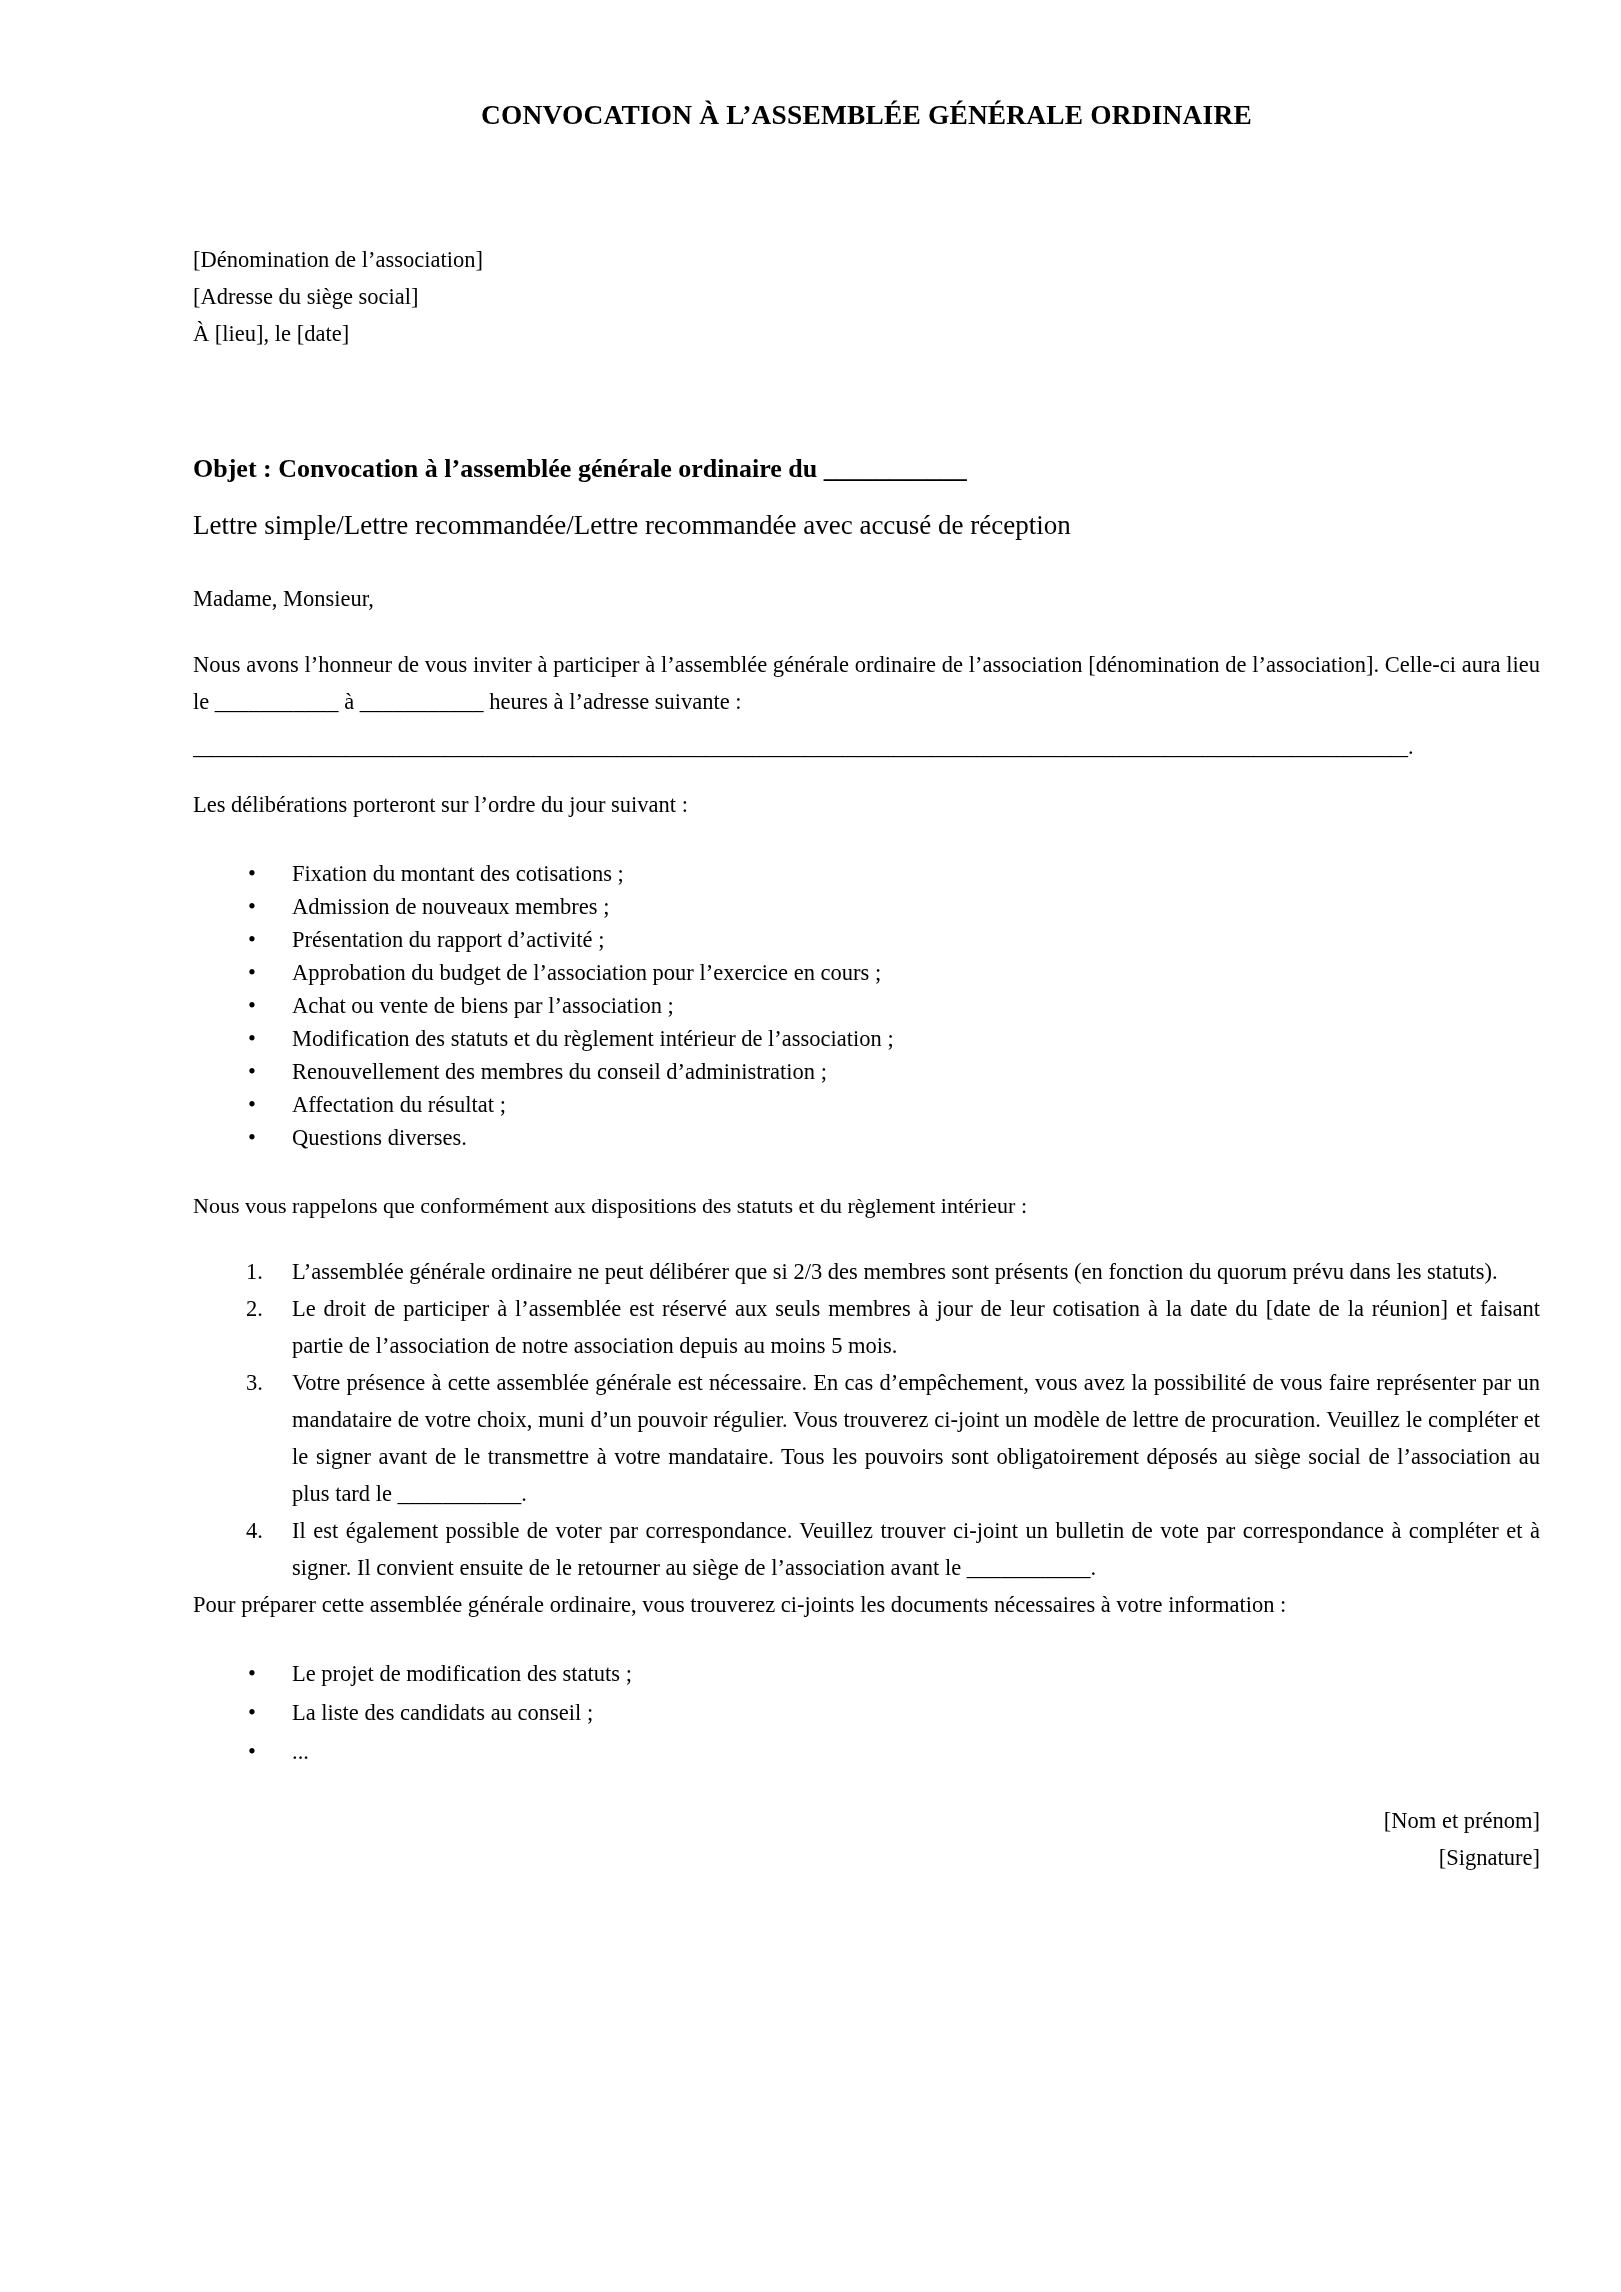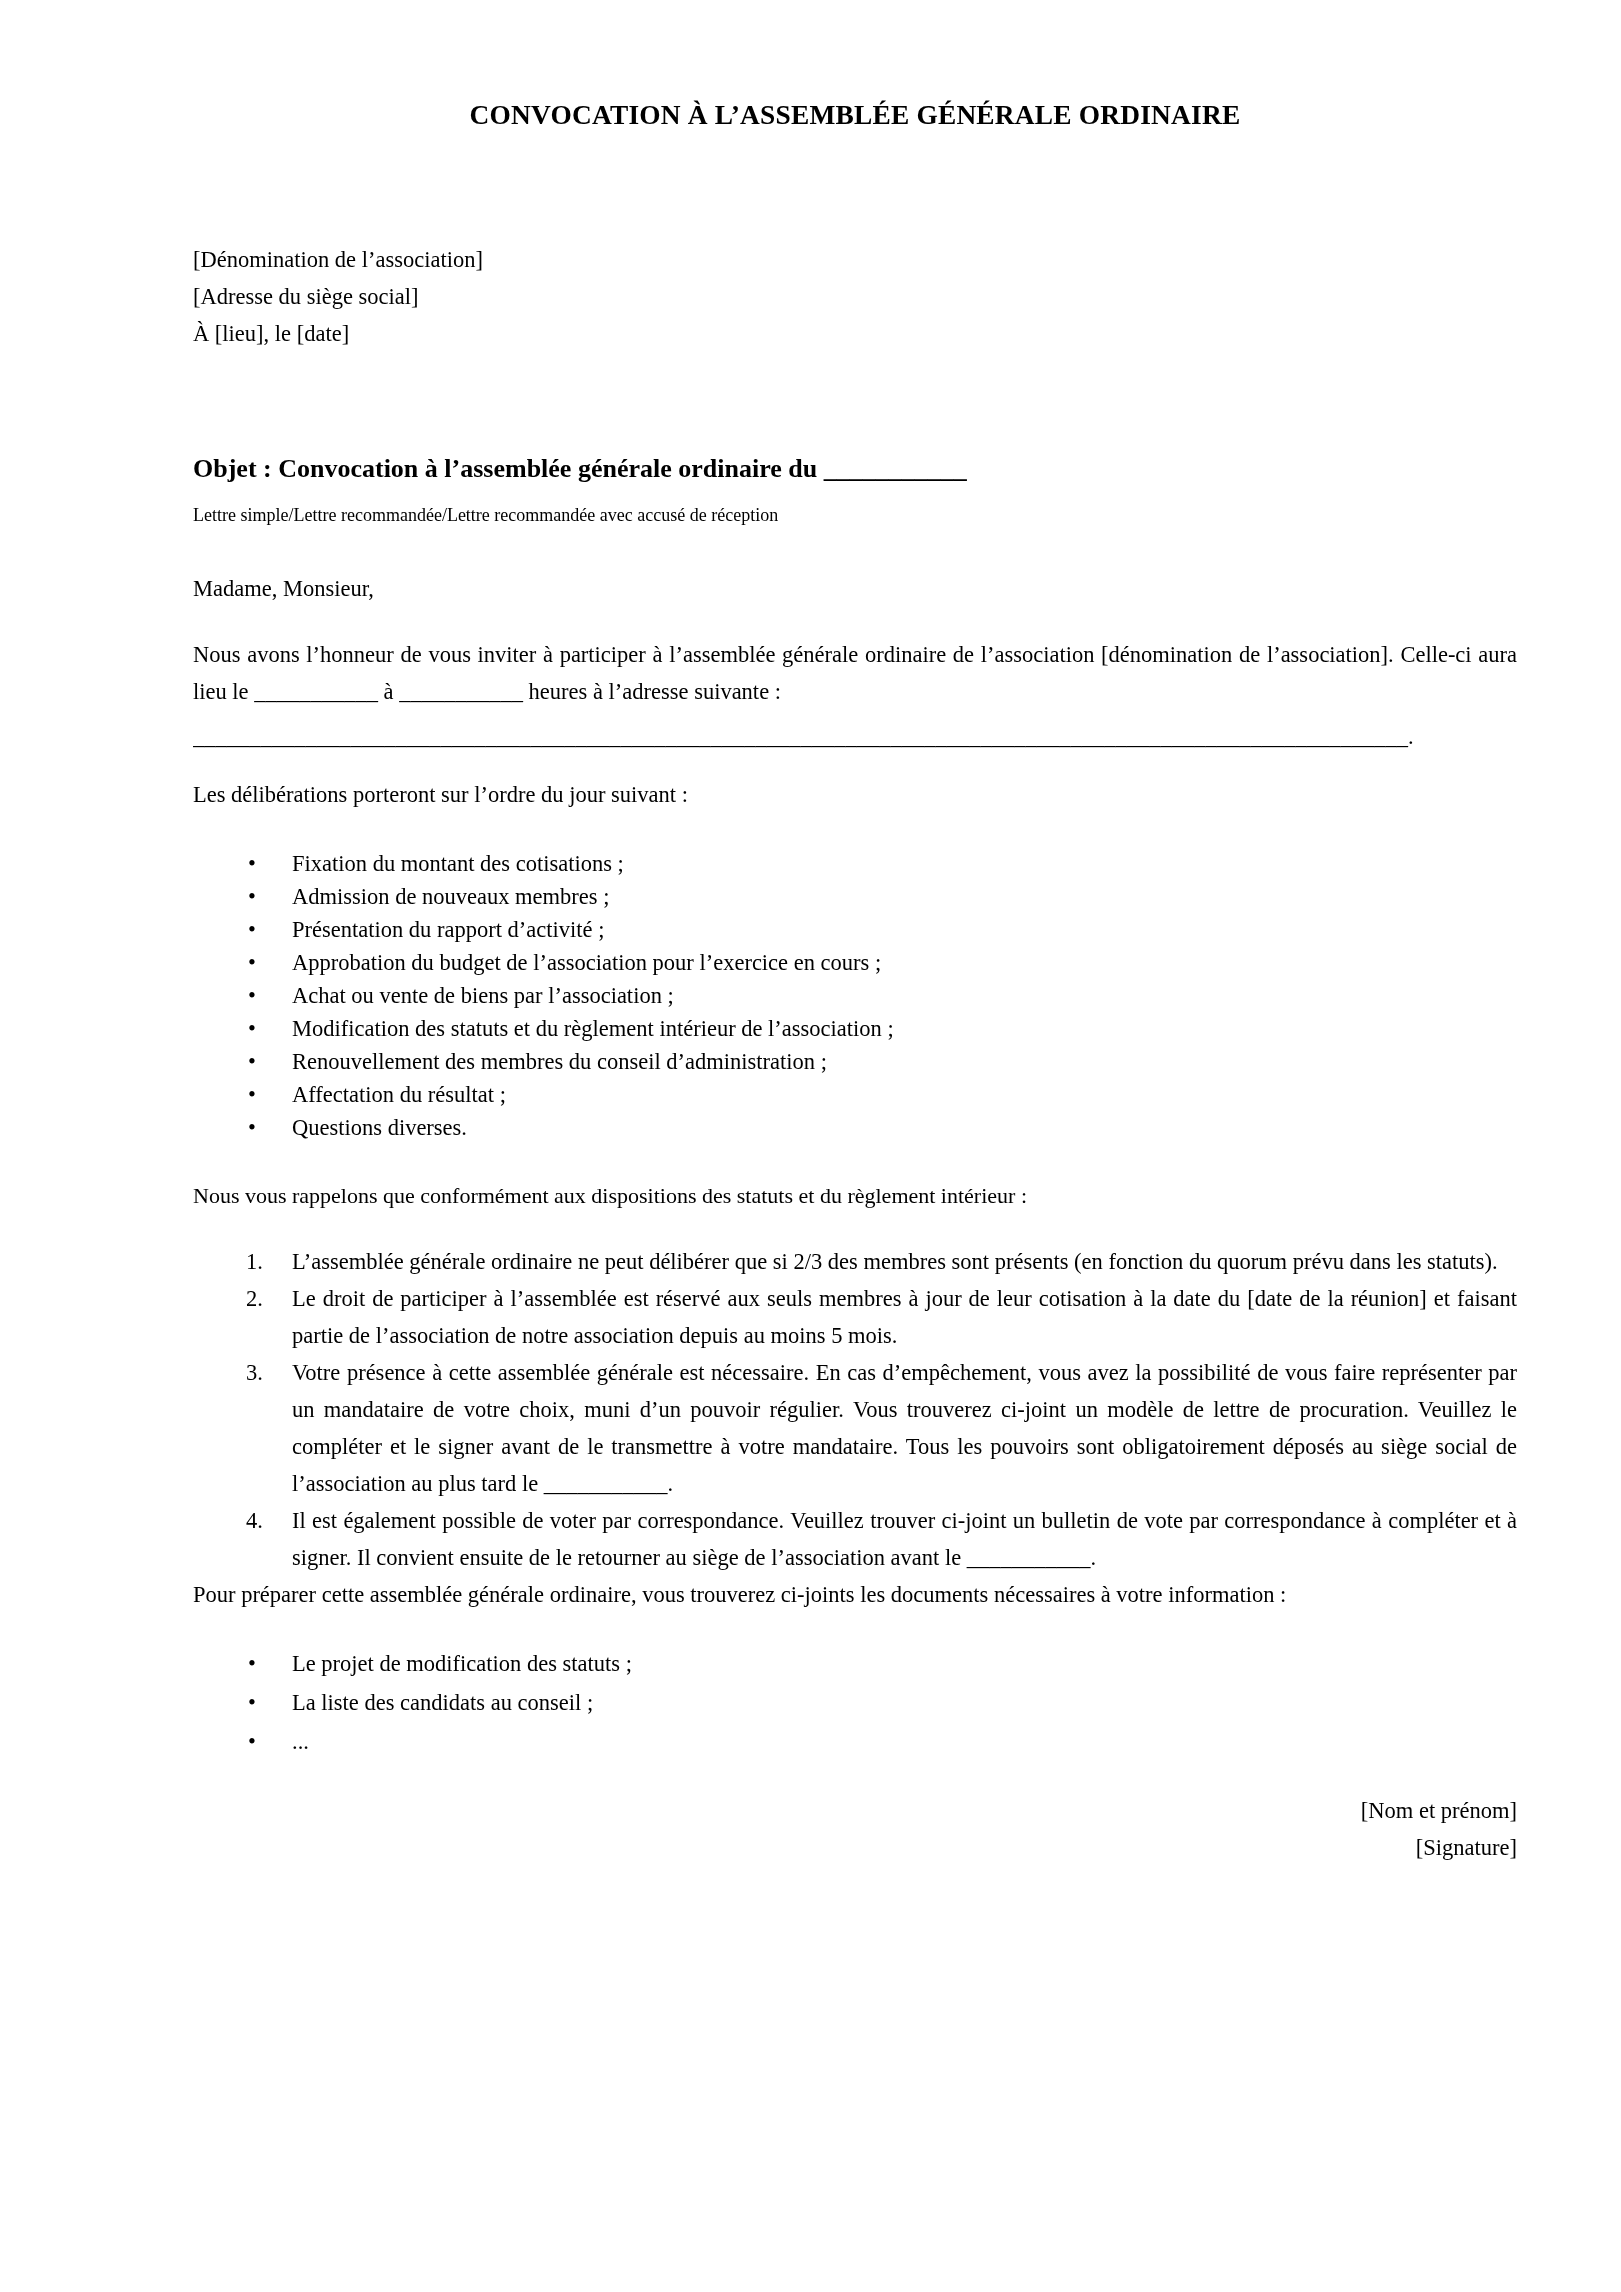--- a/index.html
+++ b/index.html
@@ -11,21 +11,21 @@
     width: 1621px;
     height: 2293px;
     overflow: hidden;
     font-family: "Liberation Serif", "DejaVu Serif", serif;
     color: #000000;
   }
   .page {
     box-sizing: border-box;
     width: 1621px;
     height: 2293px;
-    padding: 96px 104px 0 193px;
+    padding: 96px 81px 0 193px;
     background: #ffffff;
   }
   .doc-title {
     text-align: center;
     font-weight: bold;
     font-size: 27.4px;
     line-height: 39px;
     letter-spacing: 0.2px;
   }
   .body-text {
@@ -42,22 +42,22 @@
   }
   .addr-left  { text-align: left; }
   .addr-right { text-align: right; }
   .subject-line {
     margin-top: 98px;
     font-weight: bold;
     font-size: 26px;
     line-height: 37px;
   }
   .delivery-line {
-    margin-top: 10px;
-    font-size: 18px;
+    margin-top: 20px;
+    font-size: 27px;
     line-height: 37px;
   }
   .salutation {
     margin-top: 36px;
     font-size: 22.5px;
     line-height: 37px;
   }
   .para-justified {
     margin-top: 29px;
     font-size: 22.5px;

